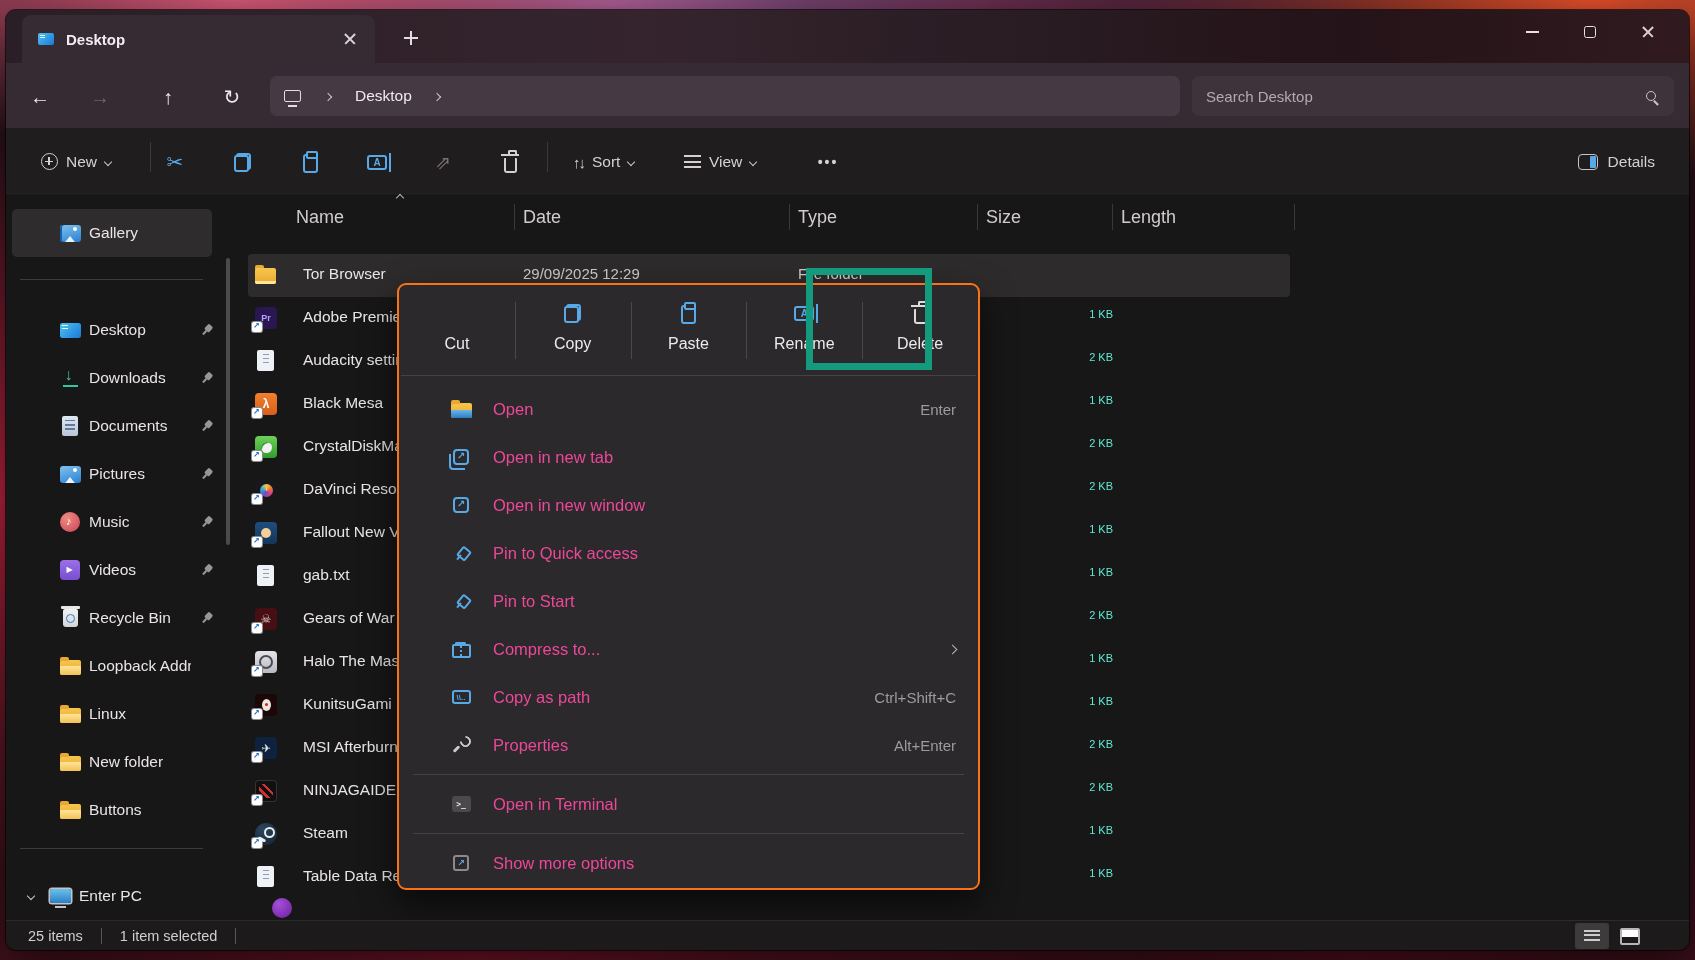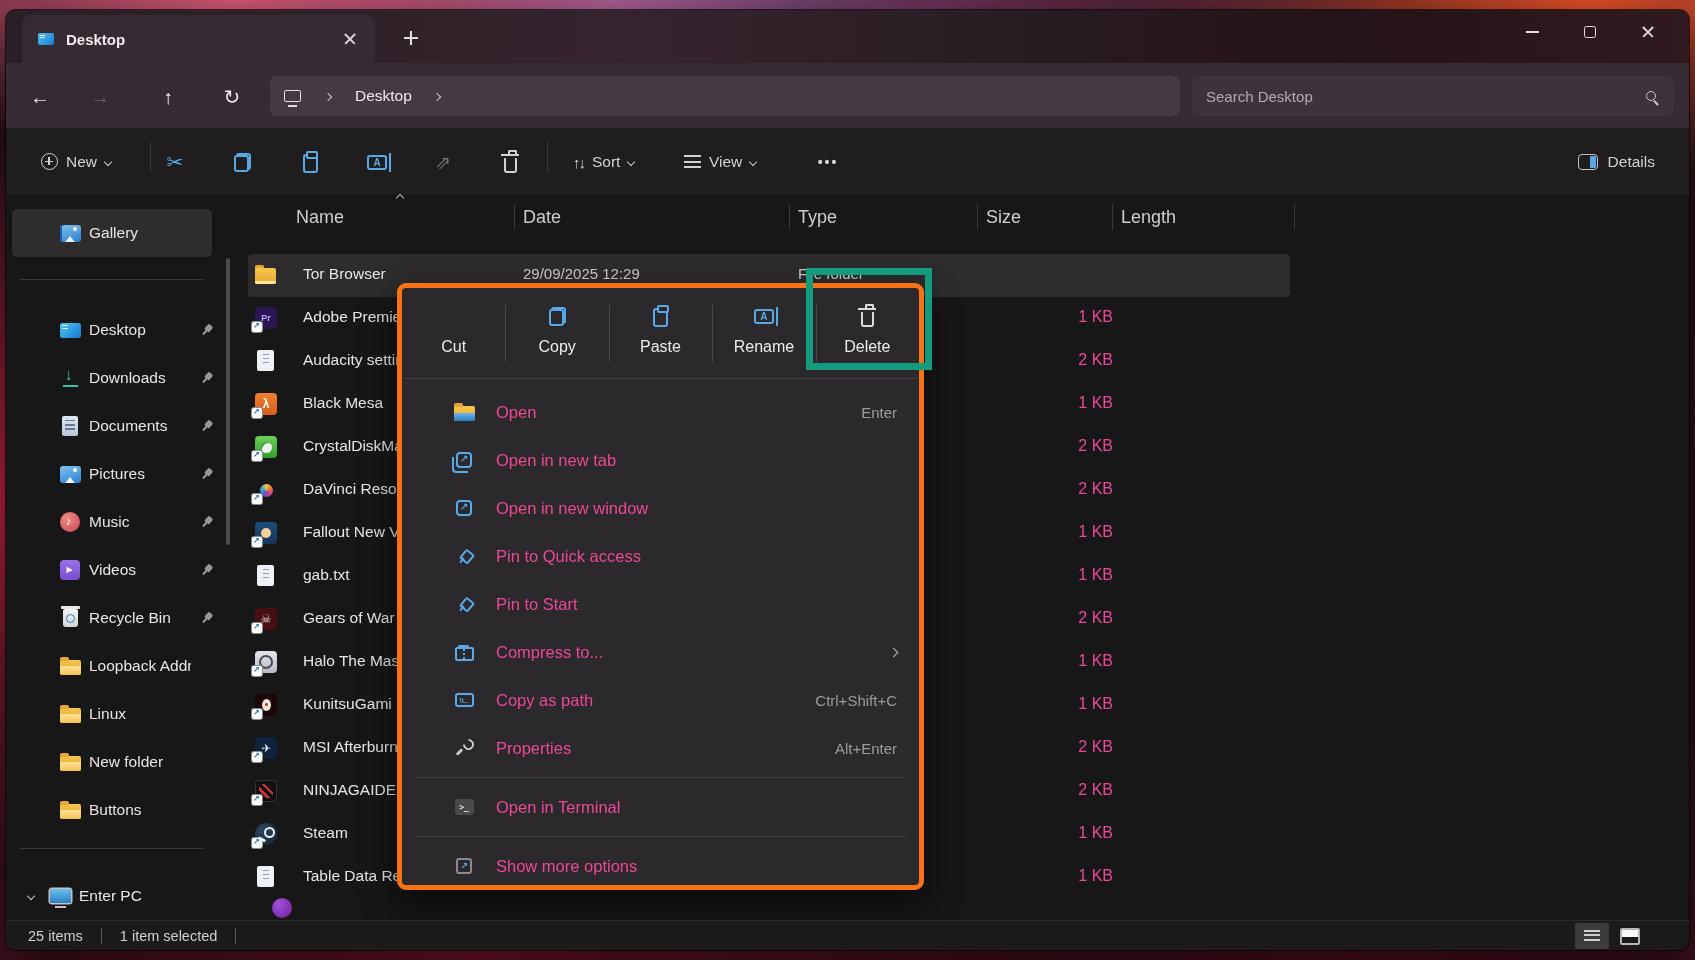--- a/index.html
+++ b/index.html
@@ -137,21 +137,21 @@
   .col-date { width:275px; } .col-type { width:188px; } .col-size { width:135px; } .col-length { width:182px; }
   .sortcaret { position:absolute; left:149px; top:-1px; width:6px; height:6px; border-right:1.6px solid #b9b4b7; border-bottom:1.6px solid #b9b4b7; transform:rotate(-135deg); }
   .rows { position:absolute; left:242px; top:58px; width:1042px; }
   .frow { position:relative; height:43px; border-radius:4px; }
   .frow.selected { background:#2d2b2c; }
   .fic { position:absolute; left:7px; top:10px; width:22px; height:22px; border-radius:4px; display:flex; align-items:center; justify-content:center; font-weight:700; }
   .fname { position:absolute; left:55px; top:11px; color:#e9e5e7; font-size:15.5px; white-space:nowrap; }
   .fdate { position:absolute; left:275px; top:11px; color:#cfcacd; font-size:15px; white-space:nowrap; }
   .ftype { position:absolute; left:550px; top:11px; color:#cfcacd; font-size:15px; white-space:nowrap; }
   .ftail { position:absolute; left:671px; top:11px; color:#cfcacd; font-size:15px; }
-  .fsize { position:absolute; left:760px; top:11px; width:105px; text-align:right; color:#ec4899; font-size:16px; }
+  .fsize { position:absolute; left:760px; top:11px; width:105px; text-align:right; color:#5eead4; font-size:11px; }
   .sc { position:absolute; left:-3px; bottom:-3px; width:10px; height:10px; background:#fff; border-radius:2px; box-shadow:0 0 0 1px #8a8a8a; }
   .sc::before { content:'↗'; position:absolute; left:1px; top:-1.5px; color:#1668c8; font-size:8px; font-weight:700; }
   .fi-folder { background:transparent; }
   .fi-folder::before { content:''; position:absolute; top:1px; left:0; width:9px; height:4px; background:#e9a834; border-radius:2px 2px 0 0; }
   .fi-folder::after { content:''; position:absolute; left:0; right:1px; top:4px; bottom:2px; background:linear-gradient(#f7c64b,#e9a834); border-radius:2px; box-shadow:0 -6px 0 -3px #ffe49a inset; }
   .fi-doc { width:17px; height:21px; border-radius:2px; background:#eef1f5; margin-left:2px; }
   .fi-doc::after { content:''; position:absolute; left:5.5px; right:5.5px; top:4px; height:12px; background:repeating-linear-gradient(180deg,#8fa0b5 0 1.5px,transparent 1.5px 4px); }
   .fi-premiere { background:#2a1650; color:#b9a5ff; font-size:9px; } .fi-premiere::before { content:'Pr'; }
   .fi-blackmesa { background:linear-gradient(#f08030,#d85f18); color:#fff; font-size:12px; } .fi-blackmesa::before { content:'λ'; }
   .fi-cdm { background:linear-gradient(#6ed05a,#2f9e2b); } .fi-cdm::before { content:''; width:11px; height:11px; border-radius:50%; background:#f2f2f2; box-shadow:2px 2px 0 -1px #2f9e2b inset; }
@@ -162,22 +162,22 @@
   .fi-kunitsu { background:#1c0608; } .fi-kunitsu::before { content:''; width:9px; height:12px; border-radius:50%; background:#ece6dc; }
   .fi-kunitsu::after { content:''; position:absolute; left:9.5px; top:9px; width:3px; height:3px; border-radius:50%; background:#c22; }
   .fi-msi { background:#0e2240; color:#e8e8e8; font-size:11px; } .fi-msi::before { content:'✈'; }
   .fi-ninja { background:#101010; box-shadow:0 0 0 1px #333 inset; }
   .fi-ninja::before { content:''; width:14px; height:14px; background:linear-gradient(45deg,transparent 28%,#d03030 28% 40%,transparent 40% 58%,#d03030 58% 70%,transparent 70%); }
   .fi-steam { border-radius:50%; background:radial-gradient(circle at 35% 30%,#2a475e,#15202d); }
   .fi-steam::before { content:''; position:absolute; left:9px; top:4px; width:7px; height:7px; border:2px solid #e8eef4; border-radius:50%; }
   .fi-steam::after { content:''; position:absolute; left:3px; bottom:5px; width:8px; height:2.5px; background:#e8eef4; border-radius:2px; transform:rotate(25deg); }
   .partialicon { position:absolute; left:266px; top:702px; width:20px; height:20px; border-radius:50%; background:radial-gradient(circle at 35% 30%,#a44fd8,#6c1f9e); }
   
-  .ctxmenu { position:absolute; left:391px; top:273px; width:527px; height:607px; background:#2b292b; --bg:#2b292b;
-    border:5px solid #f97316; border-radius:9px; box-shadow:0 14px 34px rgba(0,0,0,.6); z-index:50; }
+  .ctxmenu { position:absolute; left:391px; top:273px; width:583px; height:607px; background:#2b292b; --bg:#2b292b;
+    border:2px solid #f97316; border-radius:9px; box-shadow:0 14px 34px rgba(0,0,0,.6); z-index:50; }
   .ctxtop { display:flex; height:90px; }
   .slot { flex:1; display:flex; flex-direction:column; align-items:center; justify-content:flex-start; padding-top:13px; position:relative; border-radius:6px; }
   .slot + .slot::before { content:''; position:absolute; left:0; top:17px; bottom:16px; width:1px; background:#4a484a; }
   .aicon { height:30px; display:flex; align-items:center; justify-content:center; color:#dcdcdc; }
   .alabel { color:#eeeaec; font-size:16px; margin-top:7px; }
   .ctxdiv { height:1px; background:#454245; margin:0 2px; }
   .mitems { padding-top:9px; }
   .mi { display:flex; align-items:center; height:48px; padding:0 22px 0 50px; }
   .mi.divider { height:1px; background:#454245; margin:5px 14px; padding:0; }
   .mic { width:24px; height:24px; display:flex; align-items:center; justify-content:center; flex:none; }

